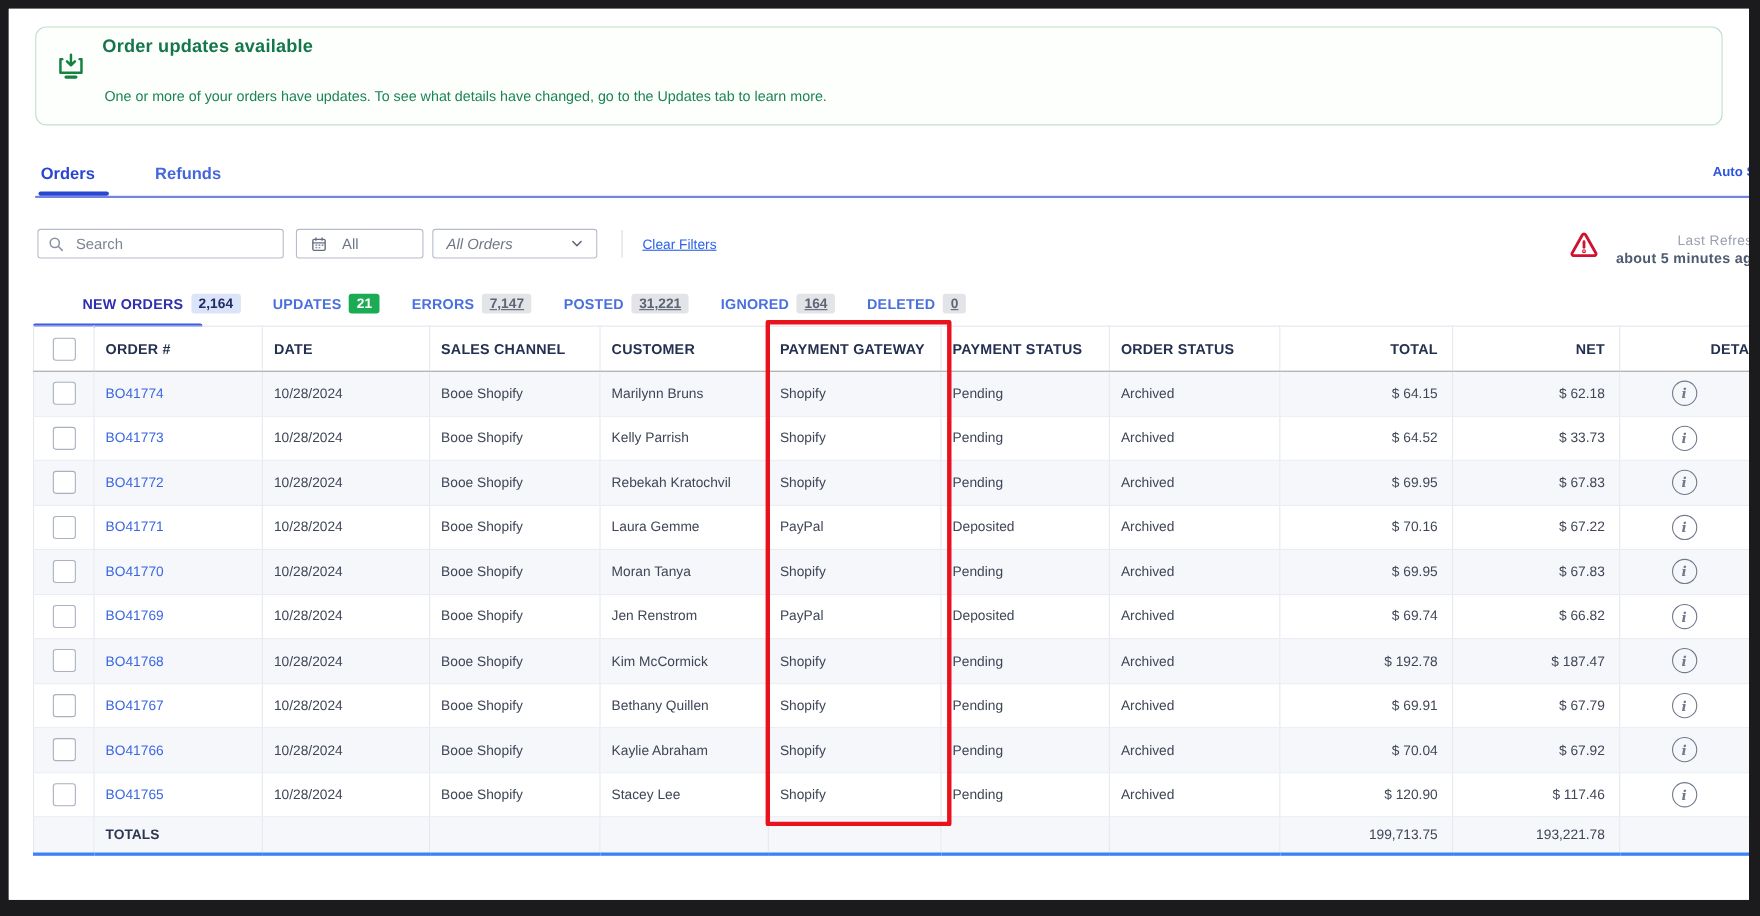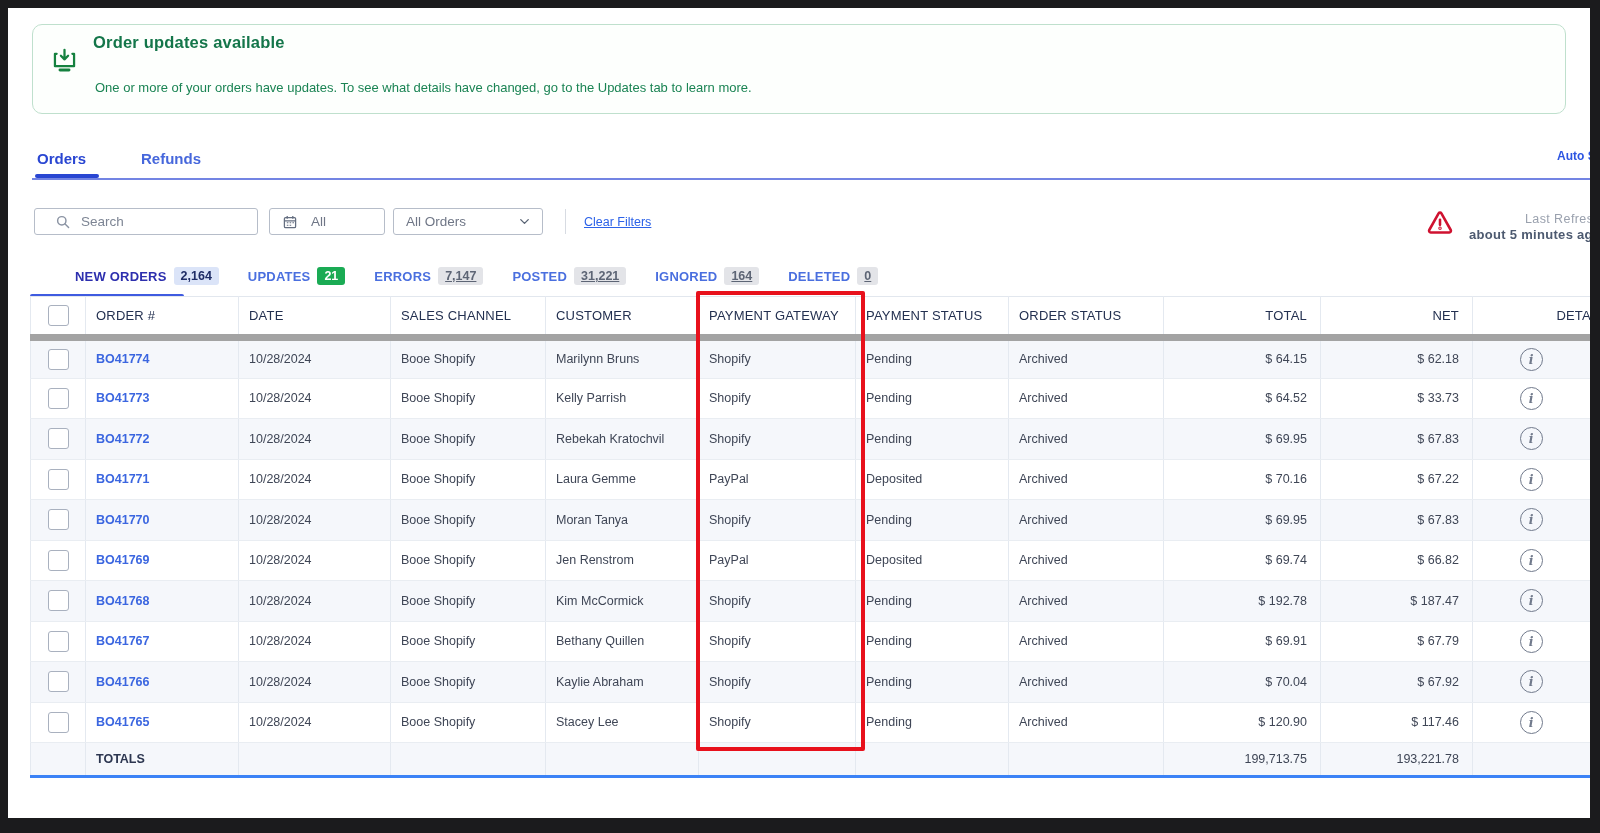--- a/index.html
+++ b/index.html
@@ -19,25 +19,25 @@
   .tab{position:absolute;top:142px;font-size:15px;font-weight:bold;cursor:default;}
   .tab-orders{left:29px;color:#2946d2;text-align:right;}
   .tab-refunds{left:133px;color:#4667dc;text-align:right;}
   .tabs-hairline{position:absolute;left:24px;top:170px;width:1558px;height:2px;background:#5065dc;opacity:.8;}
   .tab-underline{position:absolute;left:27px;top:166px;width:64px;height:4px;border-radius:3px;background:#2946d2;}
   .auto-link{position:absolute;left:1549px;top:141px;font-size:12px;font-weight:bold;color:#2c55e2;white-space:nowrap;}
 
   
   .fbox{position:absolute;top:200px;height:27px;box-sizing:border-box;border:1px solid #b6bdc9;border-radius:3px;
         background:#fff;display:flex;align-items:center;color:#6f7686;font-size:13.5px;}
-  .search-box{left:26px;width:224px;padding:0 20px;gap:8px;}
+  .search-box{left:26px;width:224px;padding:0 8px;gap:8px;}
   .search-box input{border:0;outline:0;flex:1;font-size:13.5px;color:#4a5160;font-family:inherit;background:transparent;}
   .search-box input::placeholder{color:#7d8594;}
   .date-box{left:261px;width:116px;padding:0 12px;gap:13px;}
-  .dd-box{left:385px;width:150px;padding:0 10px 0 12px;justify-content:space-between;}
+  .dd-box{left:385px;width:150px;padding:0 10px 0 12px;justify-content:space-between;font-style:italic;}
   .v-divider{position:absolute;left:557px;top:201px;width:1px;height:25px;background:#d7dbe2;}
   .clear-link{position:absolute;left:576px;top:207px;font-size:12.5px;color:#2c62e8;text-decoration:underline;cursor:pointer;}
 
   
   .warn-icon{position:absolute;left:1417px;top:201px;width:30px;height:28px;}
   .refresh-l1{position:absolute;left:1517px;top:204px;font-size:12.5px;color:#9aa1ae;letter-spacing:.4px;white-space:nowrap;}
   .refresh-l2{position:absolute;left:1461px;top:219px;font-size:13px;font-weight:bold;color:#4d5a70;letter-spacing:.3px;white-space:nowrap;}
 
   
   .subtabs{position:absolute;left:29px;top:256px;display:flex;gap:29px;align-items:center;height:24px;}
@@ -47,32 +47,32 @@
   .badge{font-size:12.5px;font-weight:bold;padding:2px 7px;border-radius:3px;line-height:14px;}
   .badge-blue{background:#dbe4f8;color:#1f2d66;}
   .badge-green{background:#1aab54;color:#fff;}
   .badge-gray{background:#e3e4e8;color:#5d6575;text-decoration:underline;}
   .subtab-underline{position:absolute;left:22px;top:286px;width:154px;height:3.5px;background:#3f5be0;border-radius:2px;}
 
   
   .table-wrap{position:absolute;left:22px;top:288px;width:1587px;}
   table{border-collapse:collapse;table-layout:fixed;width:1587px;}
   th,td{box-sizing:border-box;border-right:1px solid #e4e9f0;overflow:hidden;white-space:nowrap;}
-  th{height:41px;border-top:1px solid #e2e7ee;border-bottom:7px solid #a3a3a3;background:#fff;
-     font-size:13px;font-weight:normal;color:#233050;text-align:left;padding:0 0 0 10px;letter-spacing:.2px;}
+  th{height:41px;border-top:1px solid #e2e7ee;border-bottom:1px solid #a3a3a3;background:#fff;
+     font-size:13px;font-weight:bold;color:#233050;text-align:left;padding:0 0 0 10px;letter-spacing:.2px;}
   th.num,td.num{text-align:right;padding:0 13px 0 0;}
   th.c-details{text-align:right;padding:0 6px 0 0;}
   td{height:40.5px;font-size:12.5px;color:#3f4656;padding:0 0 0 10px;border-bottom:1px solid #e9edf2;}
   tbody tr:nth-child(odd) td{background:#f5f7fb;}
   tbody tr:nth-child(even) td{background:#fff;}
   th:first-child,td:first-child{border-left:1px solid #e4e9f0;padding:0;text-align:center;}
   tr.totals td{height:34px;background:#fff;border-bottom:3px solid #3b82f6;}
   tr.totals td.lbl{font-weight:bold;color:#2c3650;}
   .cb{display:inline-block;width:19px;height:19px;border:1px solid #a9b1bf;border-radius:3px;background:#fff;vertical-align:middle;}
-  .order-link{color:#3b66e0;font-weight:700;text-decoration:none;cursor:pointer;text-align:center;}
+  .order-link{color:#3b66e0;font-weight:400;text-decoration:none;cursor:pointer;text-align:center;}
   td.c-info{text-align:center;padding:0 28px 0 0;}
   .info-icon{display:inline-flex;align-items:center;justify-content:center;width:21px;height:21px;
              border:1.6px solid #717a8c;border-radius:50%;color:#717a8c;font-size:12.5px;
              font-family:"DejaVu Serif",serif;font-style:italic;font-weight:bold;cursor:pointer;}
 
   
   .highlight-box{position:absolute;left:688px;top:283px;width:161px;height:452px;
                  border:4px solid #e8111c;border-radius:2px;pointer-events:none;}
 </style>
 </head>

